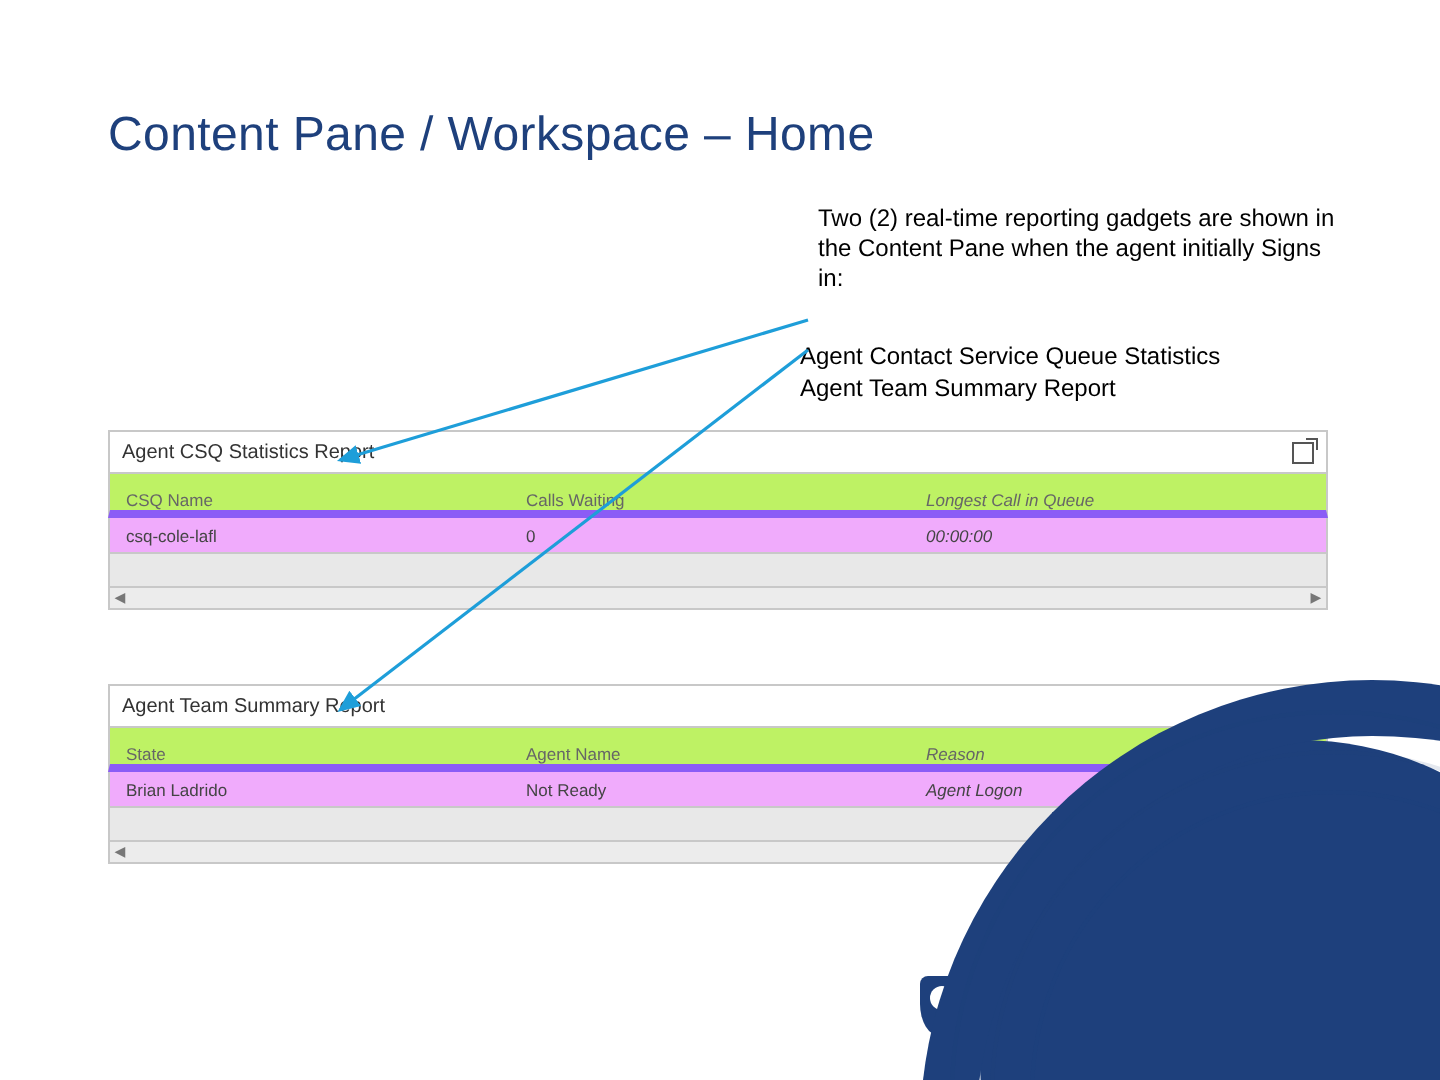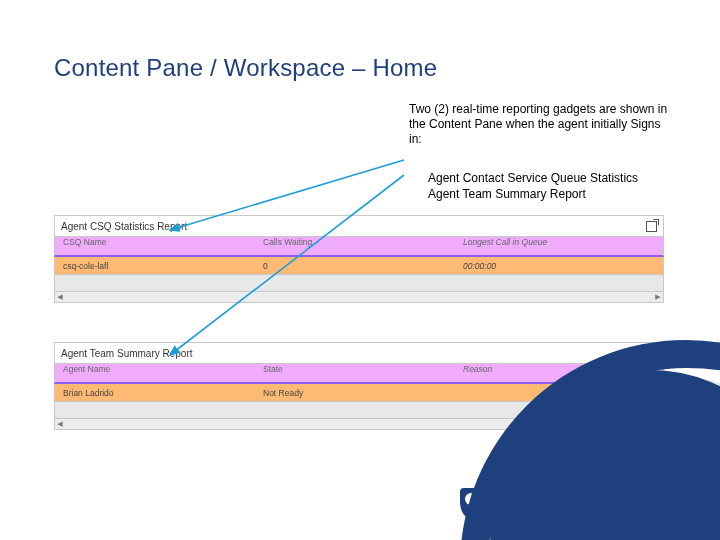--- a/index.html
+++ b/index.html
@@ -31,21 +31,21 @@
     top: 102px;
     left: 409px;
     width: 260px;
     font-size: 12px;
     line-height: 15px;
     color: #000;
   }
   .bullets {
     position: absolute;
     top: 170px;
-    left: 428px;
+    left: 400px;
     width: 260px;
     font-size: 12px;
     line-height: 16px;
     color: #000;
   }
   .snapshot {
     position: absolute;
     left: 54px;
     width: 610px;
     background: #fff;
@@ -78,32 +78,32 @@
   .popout-icon::after {
     content: "";
     position: absolute;
     top: -3px; right: -3px;
     width: 5px; height: 5px;
     border-top: 1px solid #555;
     border-right: 1px solid #555;
   }
   .table-head {
     display: flex;
-    background: #f0abfc;
-    border-left: 1px solid #c8c8c8;
-    border-right: 1px solid #c8c8c8;
-    border-bottom: 2px solid #8b5cf6;
+    background: #bef264;
+    border-left: 1px solid #c8c8c8;
+    border-right: 1px solid #c8c8c8;
+    border-bottom: 4px solid #8b5cf6;
     height: 18px;
-    align-items: flex-start;
+    align-items: flex-end;
     font-size: 8.5px;
     color: #666;
   }
   .table-row {
     display: flex;
-    background: #fdba74;
+    background: #f0abfc;
     border-left: 1px solid #c8c8c8;
     border-right: 1px solid #c8c8c8;
     border-bottom: 1px solid #c8c8c8;
     height: 17px;
     align-items: center;
     font-size: 8.5px;
     color: #444;
   }
   .row-grey {
     display: flex;
@@ -231,27 +231,28 @@
       <div class="scroll-right">▶</div>
     </div>
   </div>
 
   <div class="snapshot snap-bot">
     <div class="gadget-title-row">
       <span>Agent Team Summary Report</span>
       <span class="popout-icon"></span>
     </div>
     <div class="table-head">
+      <div class="cell c2">State</div>
       <div class="cell c1">Agent Name</div>
-      <div class="cell c2">State</div>
       <div class="cell c3">Reason</div>
     </div>
     <div class="table-row">
       <div class="cell c1">Brian Ladrido</div>
       <div class="cell c2">Not Ready</div>
+      <div class="cell c3">Agent Logon</div>
     </div>
     <div class="row-grey"></div>
     <div class="table-scrollbar">
       <div class="scroll-left">◀</div>
       <div class="scroll-right">▶</div>
     </div>
   </div>
 
   <svg class="arrows">
     <defs>

